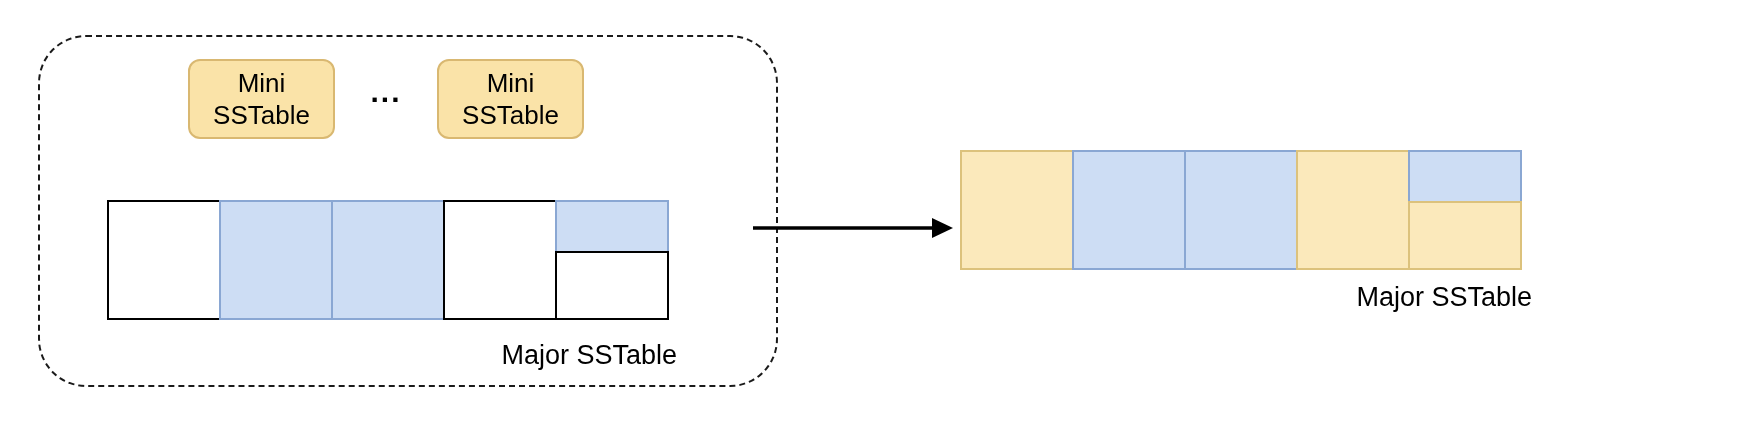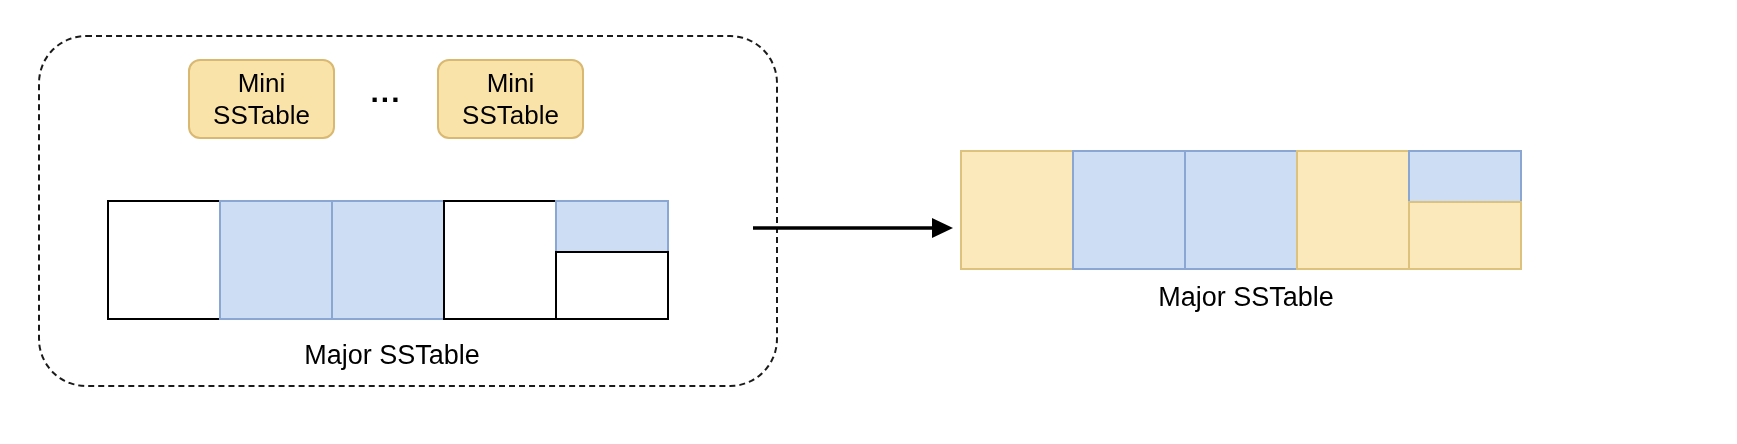--- a/index.html
+++ b/index.html
@@ -67,21 +67,21 @@
   }
   .block + .block { margin-left: -2px; }
   .block.split { border: none; display: flex; flex-direction: column; }
   .half { width: 100%; border: 2px solid #000; }
   .half.top { height: 44%; }
   .half.bottom { flex: 1; margin-top: -2px; }
 
   .row-label {
     position: absolute;
     font-size: 27px;
-    text-align: center;
+    text-align: right;
   }
   .left-label  { left: 67px;  top: 303px; width: 570px; }  
   .right-label { left: 960px; top: 282px; width: 572px; }  
 
   .compaction-label {
     position: absolute;
     left: 781px; top: 183px;
     font-size: 27px;
   }
   .arrow-svg {

